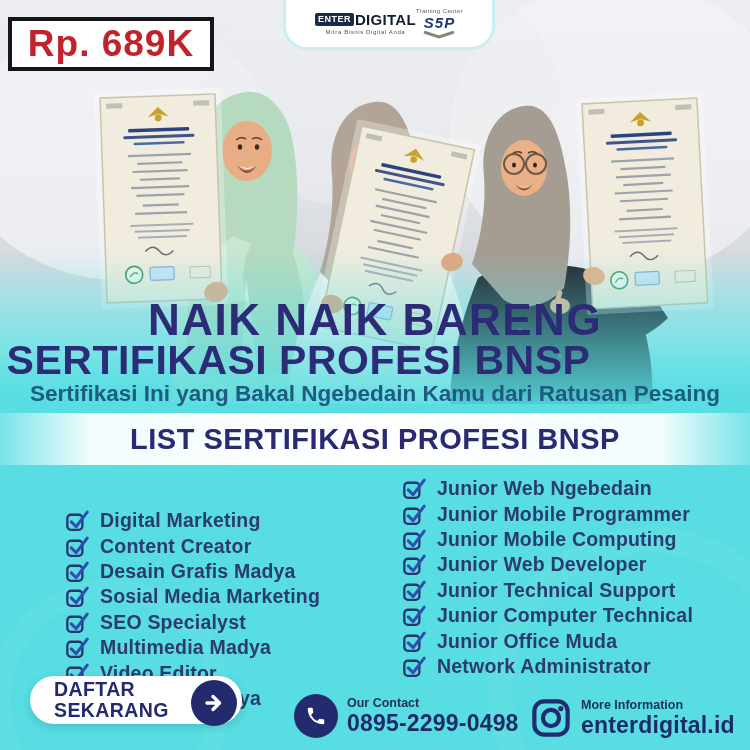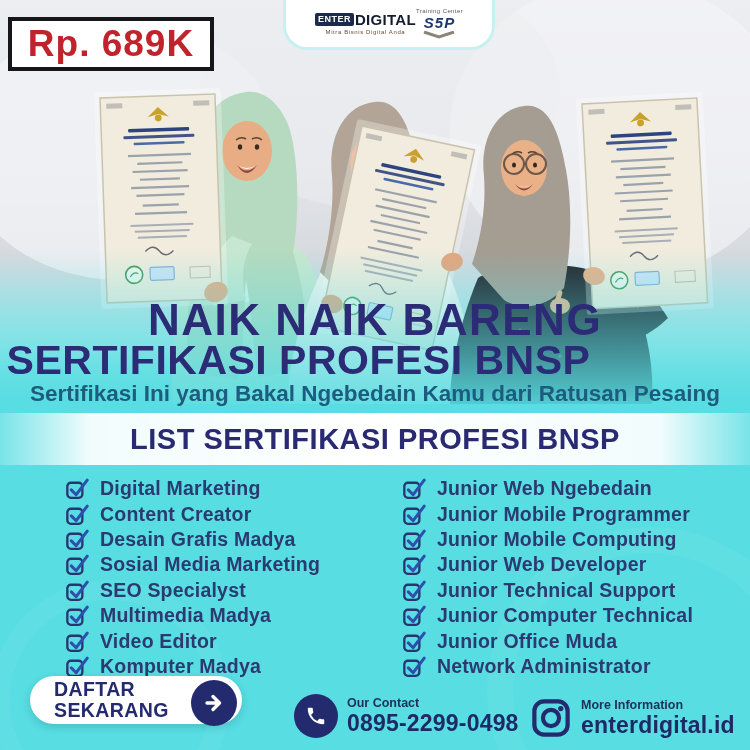--- a/index.html
+++ b/index.html
@@ -40,21 +40,21 @@
 
   
   .banner{position:absolute;left:0;top:413px;width:750px;height:52px;z-index:4;
         display:flex;align-items:center;justify-content:center;
         background:linear-gradient(90deg,rgba(255,255,255,.2) 0%,rgba(255,255,255,.92) 12%,#ffffff 50%,rgba(255,255,255,.92) 88%,rgba(255,255,255,.2) 100%);}
   .banner span{font-size:29px;font-weight:800;color:#292a72;letter-spacing:.5px;}
 
   
   .list-wrap{position:absolute;left:0;top:476px;width:750px;display:flex;z-index:4;padding:0;}
   .col{width:375px;box-sizing:border-box;}
-  .col.left{padding-left:66px;}
+  .col.left{padding-left:66px;margin-top:32px;}
   .col.right{padding-left:28px;}
   .item{display:flex;align-items:center;height:25.4px;}
   .chk{width:23px;height:23px;margin-right:11px;flex:none;display:flex;align-items:flex-end;}
   .lbl{font-size:19.5px;font-weight:700;color:#2b3a70;white-space:nowrap;letter-spacing:.2px;}
 
   
   .cta{position:absolute;left:30px;top:676px;width:212px;height:48px;background:#ffffff;border-radius:28px;
        display:flex;align-items:center;z-index:5;box-shadow:0 3px 8px rgba(0,60,70,.18);cursor:pointer;}
   .cta-text{padding-left:24px;display:flex;flex-direction:column;line-height:1.1;}
   .cta-text span{font-size:19.5px;font-weight:800;color:#232a6d;letter-spacing:.4px;}

